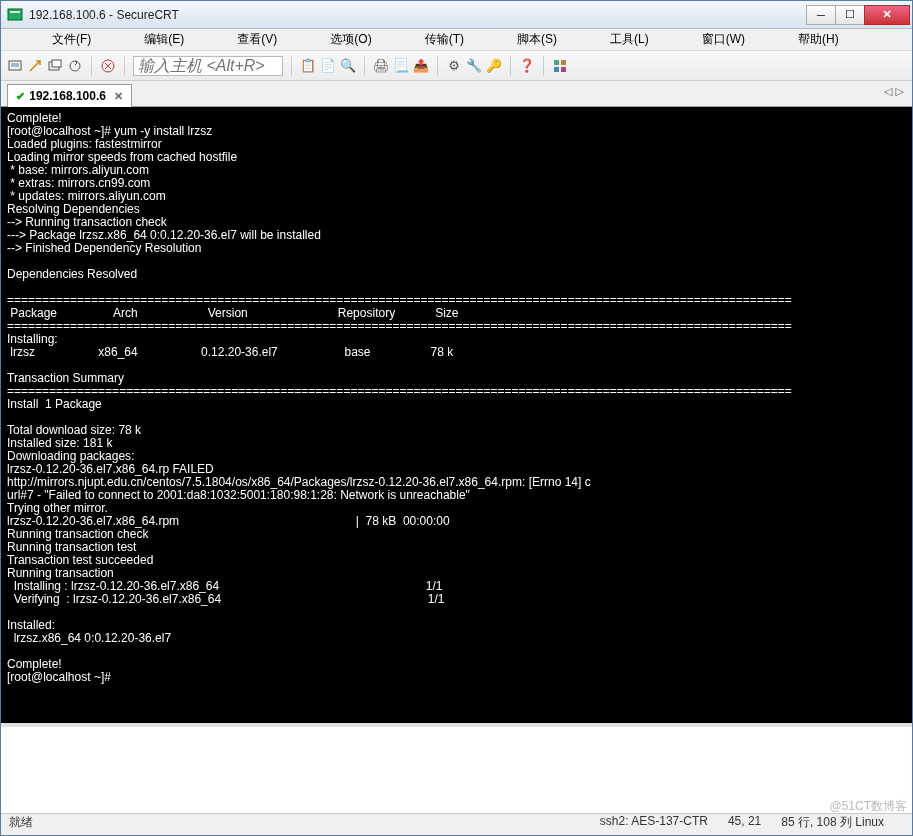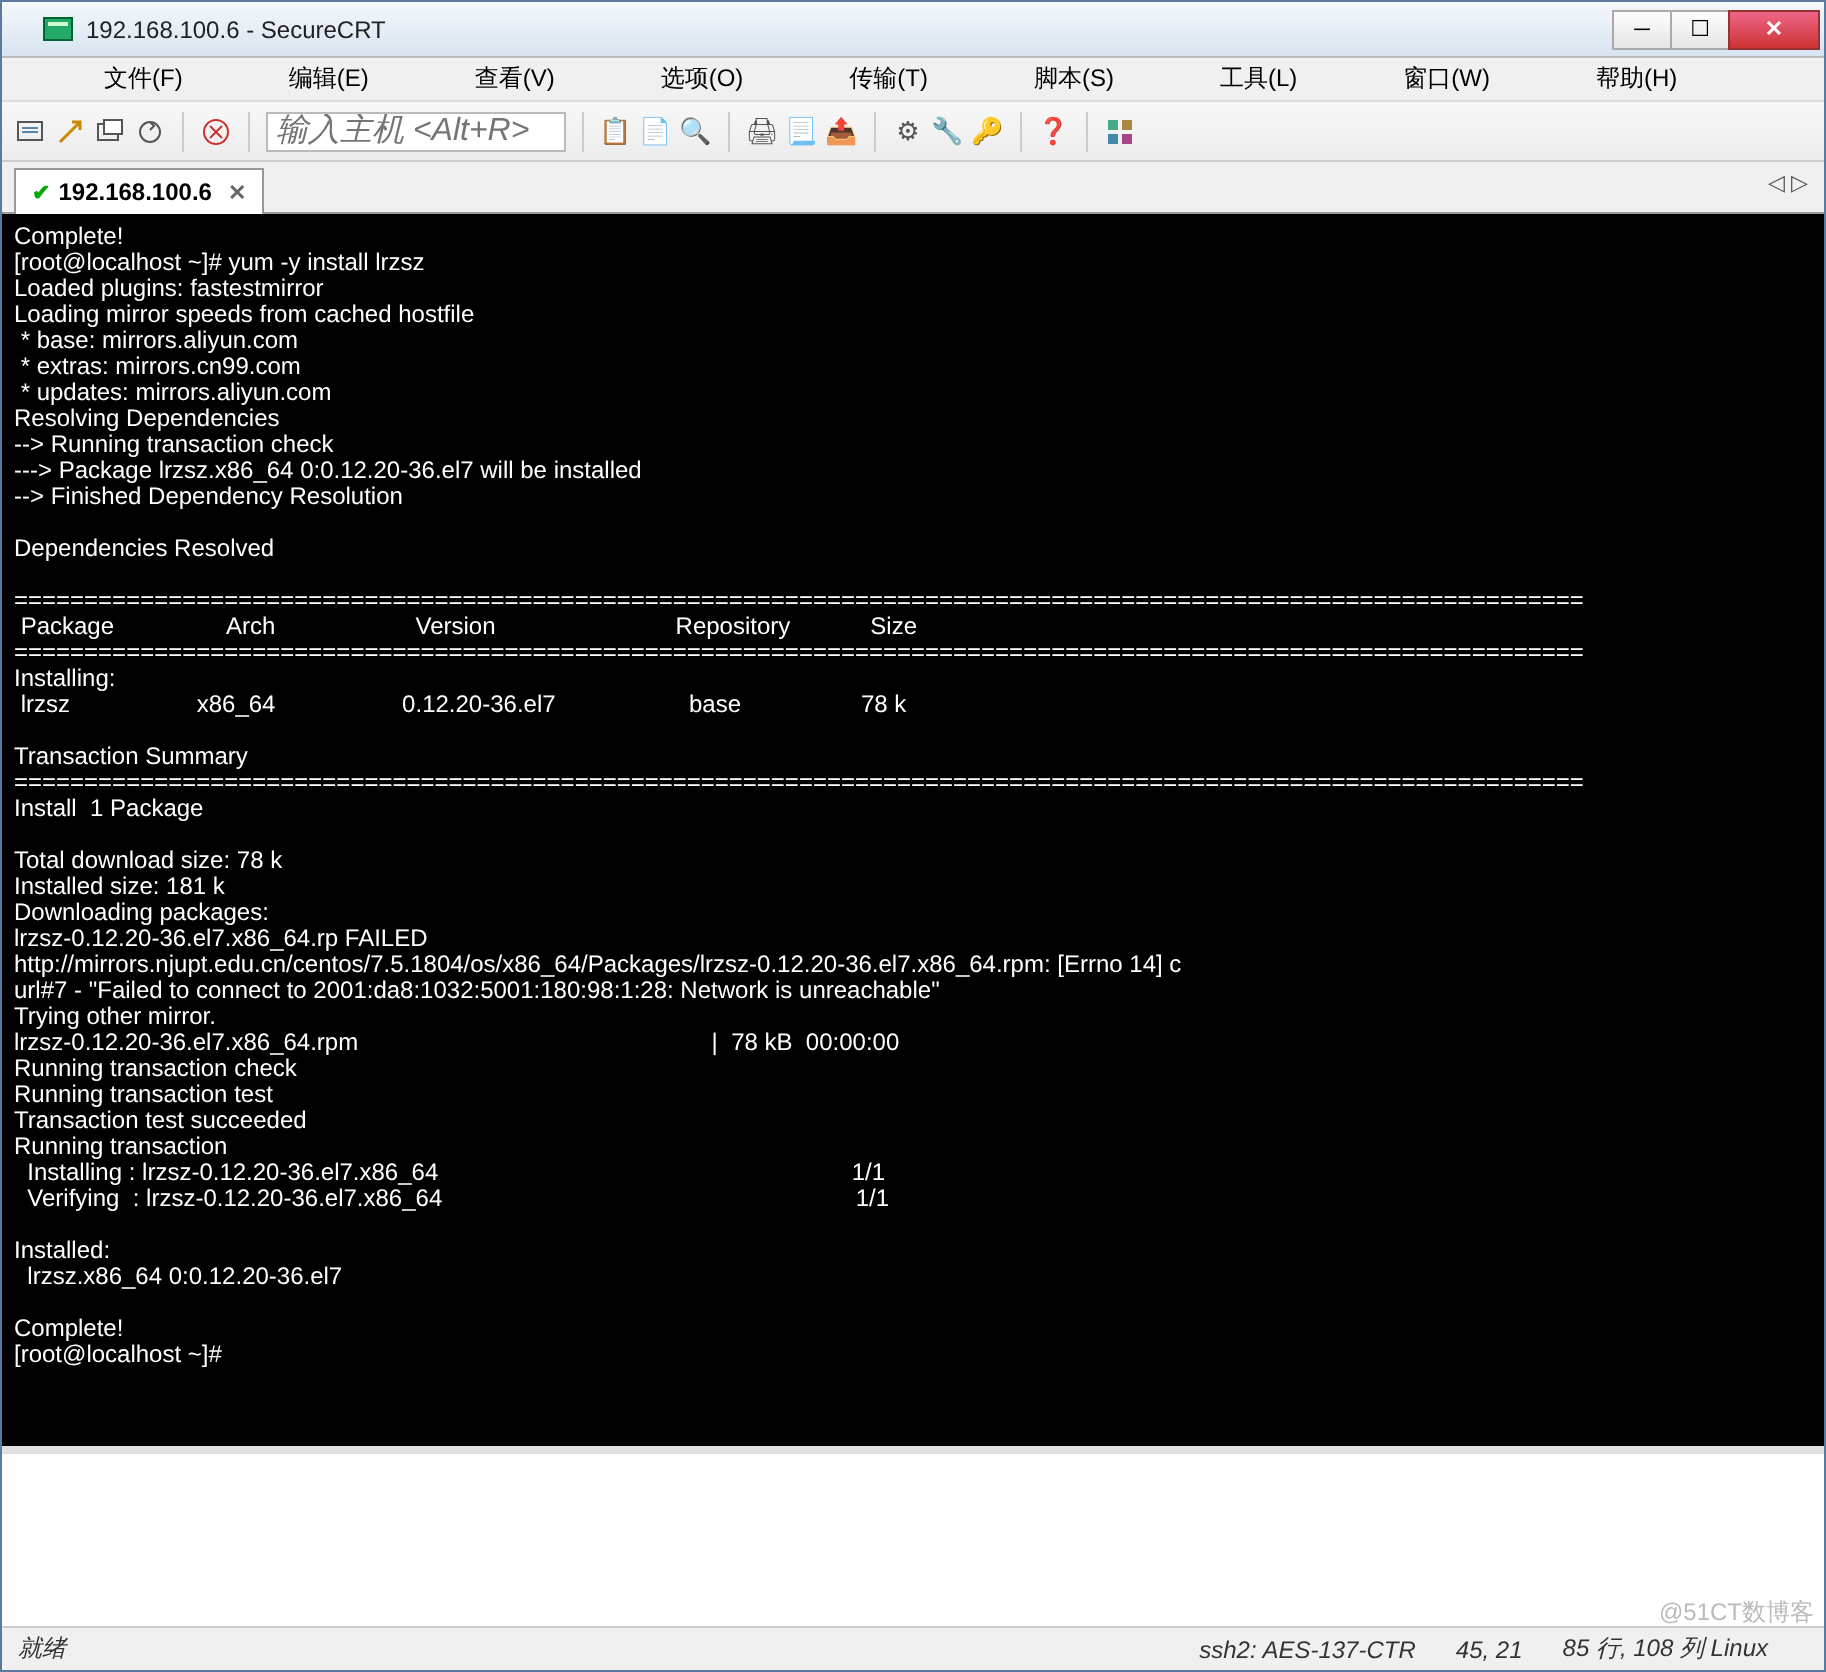--- a/index.html
+++ b/index.html
@@ -1,37 +1,37 @@
 <!DOCTYPE html>
 <html><head>
 <meta charset="utf-8">
 <style>
 * { margin: 0; padding: 0; box-sizing: border-box; }
 body { font-family: "Microsoft YaHei", Tahoma, Arial, sans-serif; font-size: 12px; background: #fff; width: 913px; height: 836px; overflow: hidden; position: relative; }
 .window { border: 1px solid #5a7aa0; width: 100%; height: 100%; display: flex; flex-direction: column; background: #f0f0f0; }
-.titlebar { height: 28px; background: linear-gradient(to bottom, #f4f8fc, #d8e4f0); display: flex; align-items: center; padding: 0 2px 0 20px; border-bottom: 1px solid #bbb; }
+.titlebar { height: 28px; background: linear-gradient(to bottom, #f4f8fc, #d8e4f0); display: flex; align-items: center; padding: 0 2px 0 6px; border-bottom: 1px solid #bbb; }
 .titlebar .icon { width: 16px; height: 16px; margin-right: 6px; }
 .titlebar .title { flex: 1; color: #222; font-size: 12px; }
 .winbtns { display: flex; height: 20px; }
 .winbtn { width: 30px; height: 20px; border: 1px solid #aaa; background: linear-gradient(to bottom,#fdfdfd,#e6e6e6); display: flex; align-items: center; justify-content: center; margin-left: -1px; font-family: Arial; font-size: 11px; cursor: default; }
 .winbtn.close { background: linear-gradient(to bottom,#e68,#c33); color:#fff; width: 46px; border-color:#933; font-weight:bold; }
 .menubar { height: 22px; background: #f0f0f0; display: flex; align-items: center; padding: 0 8px; gap: 10px; border-bottom: 1px solid #ddd; }
 .menubar span { cursor: default; margin-left: 43px; }
 .toolbar { height: 30px; background: linear-gradient(to bottom,#f8f8f8,#ececec); display: flex; align-items: center; padding: 0 6px; gap: 4px; border-bottom: 1px solid #ccc; }
 .tbicon { width: 16px; height: 16px; display: inline-flex; align-items: center; justify-content: center; font-size: 13px; color: #555; }
 .sep { width: 1px; height: 20px; background: #ccc; margin: 0 4px; }
 .hostinput { border: 1px solid #bbb; height: 20px; width: 150px; padding: 0 4px; color: #999; font-style: italic; font-size: 16px; background: #fff; }
 .tabbar { height: 26px; background: #f0f0f0; display: flex; align-items: flex-end; padding: 0 6px; border-bottom: 1px solid #999; position: relative; }
 .tab { background: #fff; border: 1px solid #999; border-bottom: none; padding: 4px 8px; display: flex; align-items: center; gap: 4px; font-size: 12px; font-weight: bold; position: relative; top: 1px; }
 .tab .check { color: #0a0; font-size: 11px; }
 .tab .closex { color: #666; font-size: 11px; margin-left: 4px; cursor: pointer; }
 .navarrows { position: absolute; right: 8px; top: 4px; font-size: 11px; color: #555; }
 .terminal { flex: 1; background: #000; color: #fff; font-family: Liberation Sans, sans-serif; font-size: 12px; line-height: 13px; padding: 4px 6px; white-space: pre; overflow: hidden; border-top: 1px solid #000; }
 .bottompane { height: 90px; background: #fff; border-top: 4px solid #e0e0e0; }
-.statusbar { height: 22px; background: #f0f0f0; border-top: 1px solid #ccc; display: flex; align-items: center; padding: 0 8px; font-size: 12px; color: #333; font-style: italic; }
+.statusbar { height: 22px; background: #f0f0f0; border-top: 1px solid #ccc; display: flex; align-items: flex-start; padding: 0 8px; font-size: 12px; color: #333; }
 .statusbar .cell { margin-right: 20px; }
 .statusbar .spacer { flex: 1; }
 .watermark { position: absolute; right: 6px; bottom: 21px; color: #bbb; font-size: 12px; }
 svg.ic { width: 16px; height: 16px; }
 </style>
 </head>
 <body>
 
 <div class="window">
 

